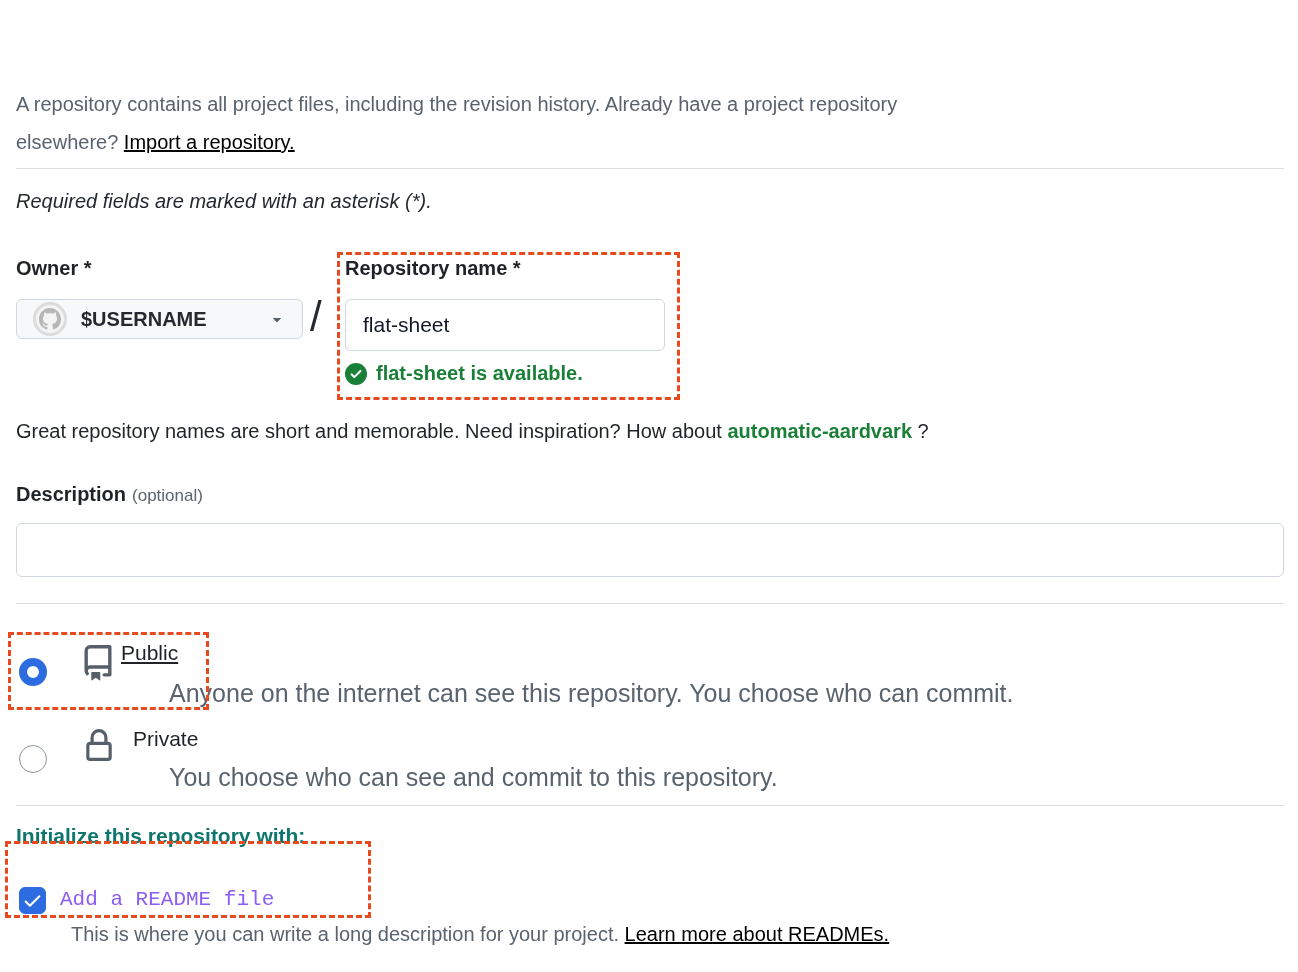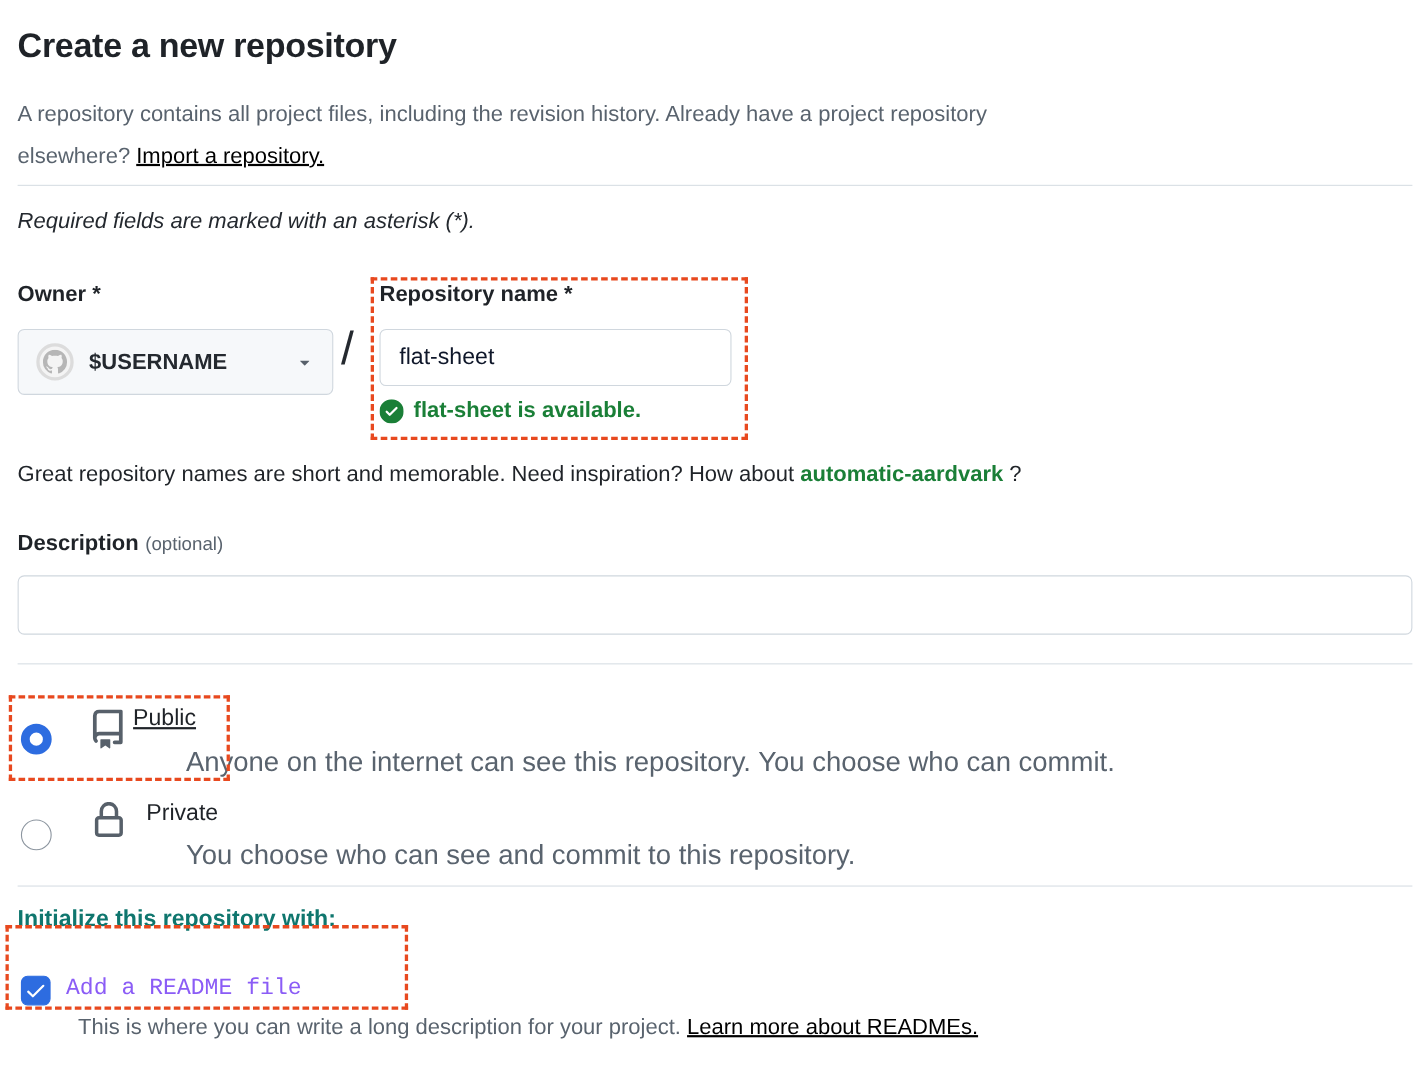--- a/index.html
+++ b/index.html
@@ -58,21 +58,21 @@
   .field-label {
     font-size: 20px;
     font-weight: 700;
     color: #1f2328;
   }
   #owner-label { left: 16px; top: 257px; }
   #repo-label  { left: 345px; top: 257px; }
 
   .owner-button {
     left: 16px; top: 299px;
-    width: 287px; height: 60px;
+    width: 287px; height: 40px;
     background: #f6f8fa;
     border: 1px solid #d0d7de;
     border-radius: 6px;
     display: flex;
     align-items: center;
     padding: 0 16px;
     cursor: pointer;
   }
   .avatar {
     width: 34px; height: 34px;
@@ -222,21 +222,20 @@
   }
   #ann-repo-name { left: 337px; top: 252px; width: 343px; height: 148px; }
   #ann-public    { left: 8px;   top: 632px; width: 201px; height: 78px; }
   #ann-init      { left: 5px;   top: 841px; width: 366px; height: 77px; }
 </style>
 </head>
 <body>
 
 <div class="canvas">
 
-  <h1 class="abs page-title">Create a new repository</h1>
 
   <p class="abs intro">
     <span>A repository contains all project files, including the revision history. Already have a project repository</span><br>
     <span>elsewhere? </span><a class="link" href="#">Import a repository.</a>
   </p>
 
   <div class="abs divider" id="divider-top"></div>
 
   <p class="abs required-note">Required fields are marked with an asterisk (*).</p>
 

